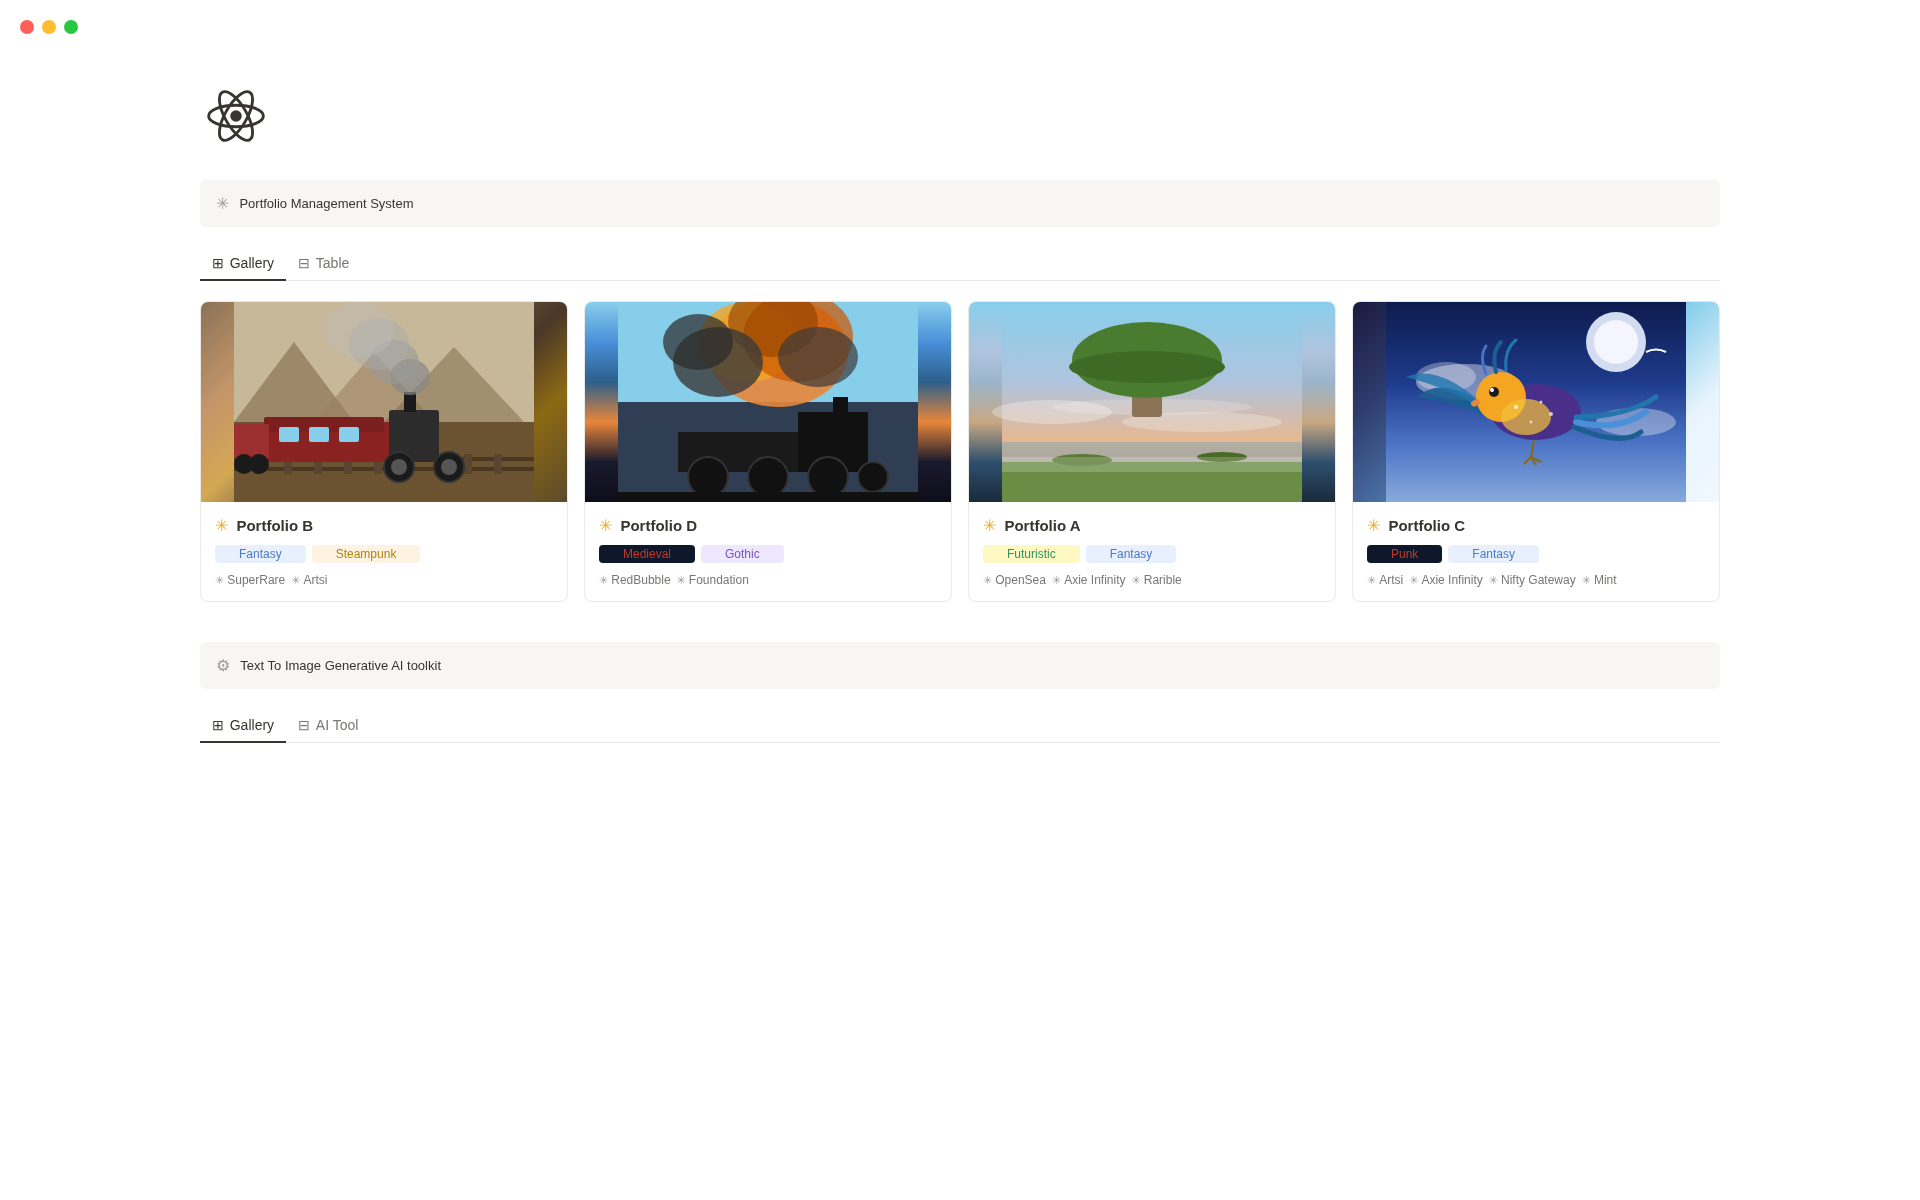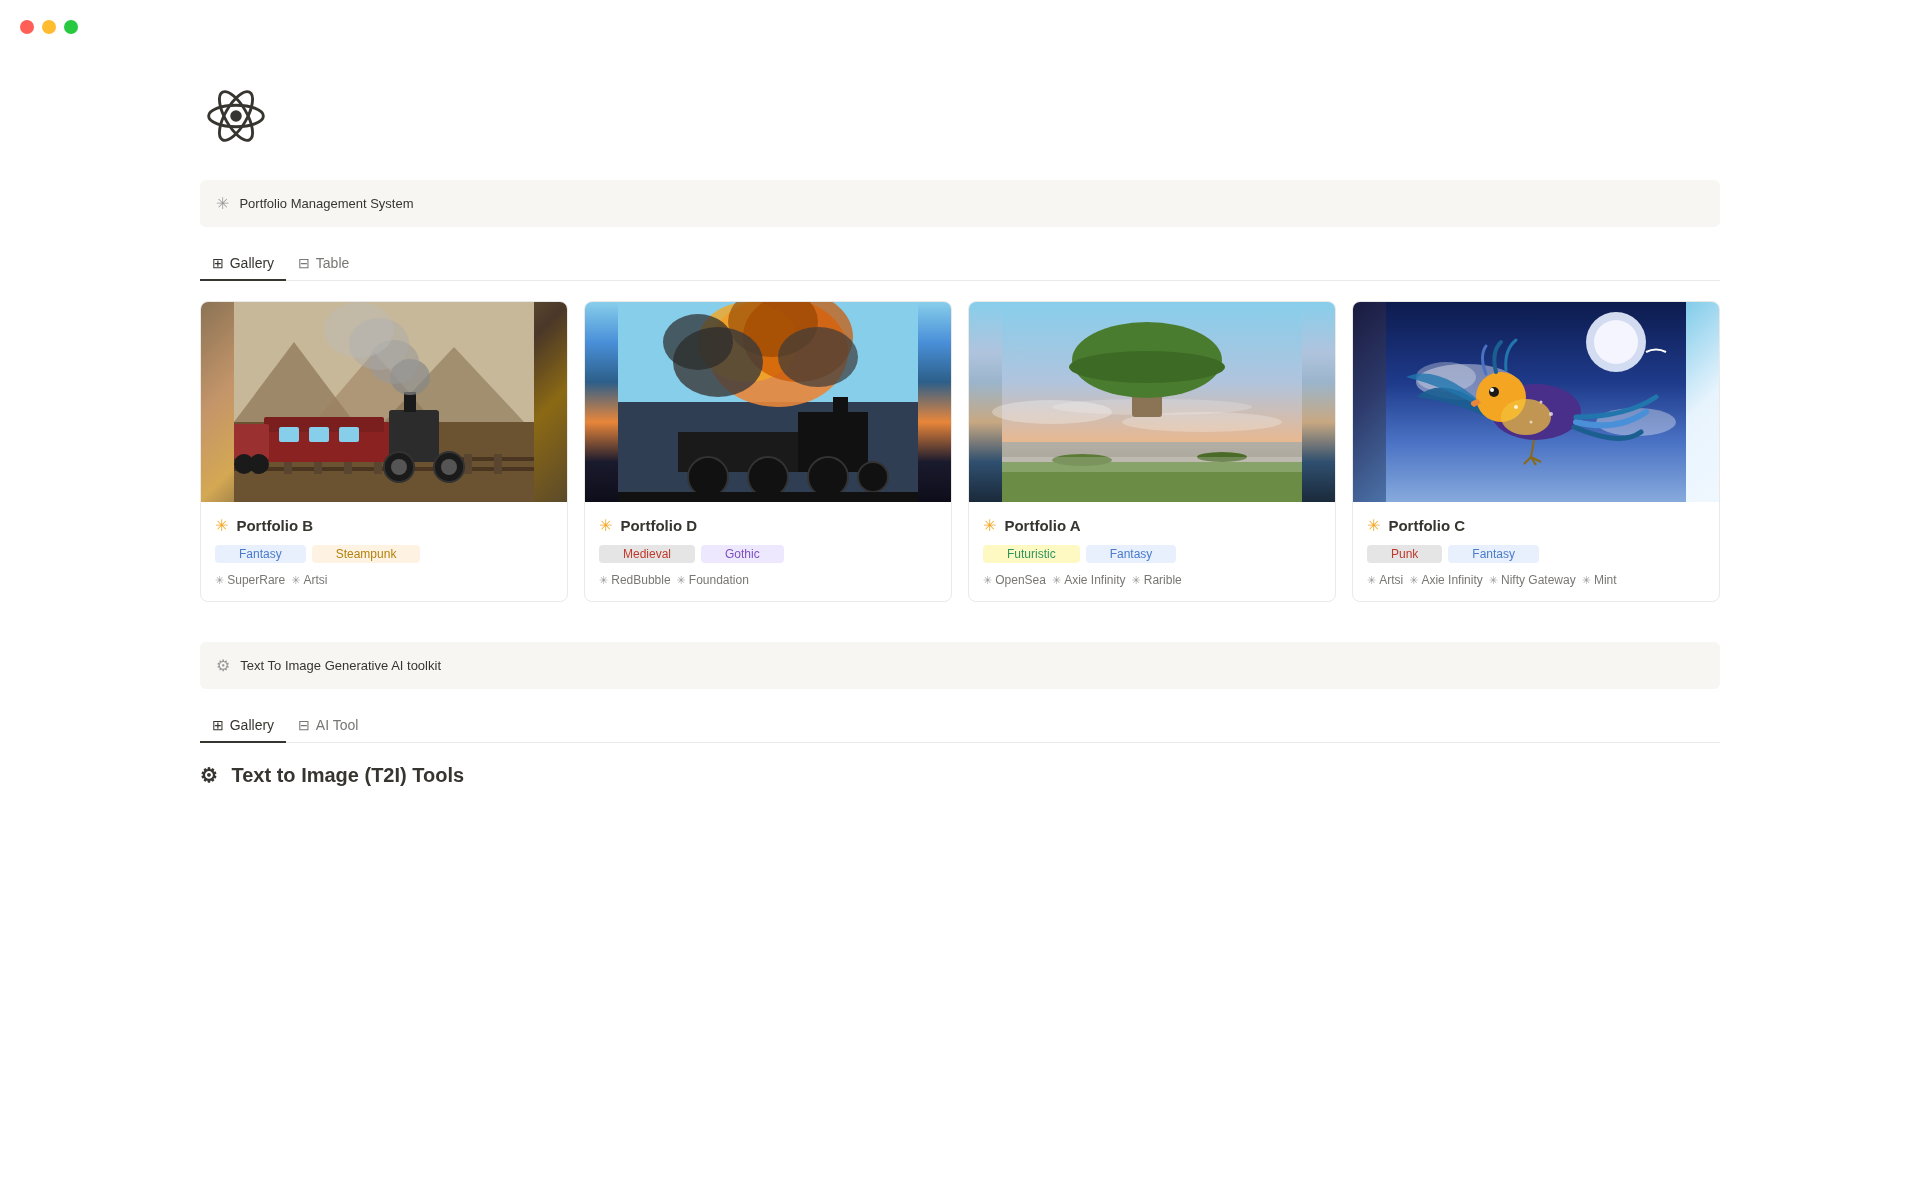--- a/index.html
+++ b/index.html
@@ -173,21 +173,21 @@
       margin-bottom: 10px;
     }
     .tag {
       padding: 2px 24px;
       border-radius: 4px;
       font-size: 12px;
       font-weight: 500;
     }
     .tag-blue { background: #e8f0fd; color: #4a7bcb; }
     .tag-yellow { background: #fef3e2; color: #b3820f; }
-    .tag-pink { background: #e5e5e5; color: #c0392b; }
+    .tag-pink { background: #0f172a; color: #c0392b; }
     .tag-purple { background: #ede8fd; color: #7c4fc4; }
     .tag-teal { background: #fef9c3; color: #2d9660; }
 
     .card-platforms {
       display: flex;
       flex-wrap: wrap;
       align-items: center;
       gap: 6px;
     }
     .platform-item {
@@ -536,20 +536,16 @@
       <div class="tab active">
         <span class="tab-icon">⊞</span>
         <span>Gallery</span>
       </div>
       <div class="tab">
         <span class="tab-icon">⊟</span>
         <span>AI Tool</span>
       </div>
     </div>
 
-    <h2 class="section-heading">
-      <span style="margin-right: 8px; font-size: 20px;">⚙</span>
-      <span>Text to Image (T2I) Tools</span>
-    </h2>
 
   </div>
 
 </div>
 
 </body></html>

